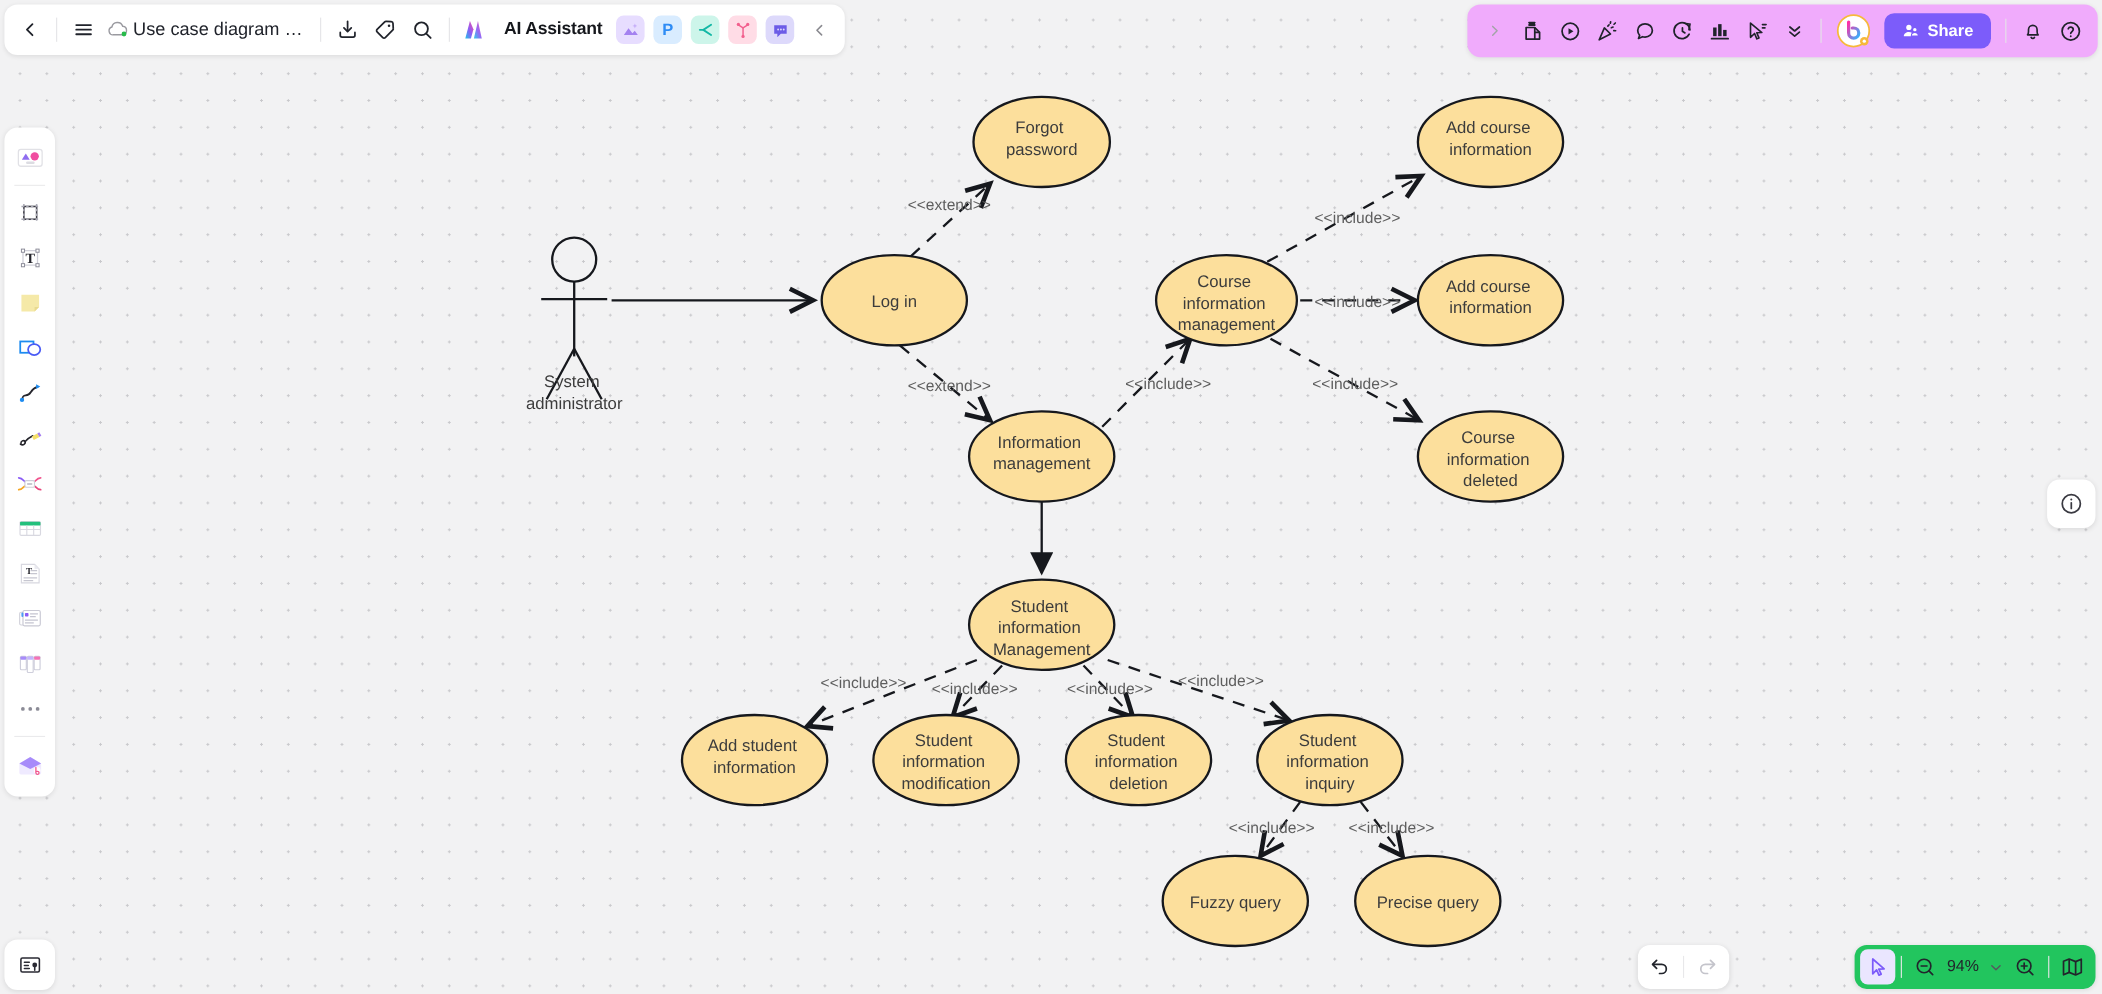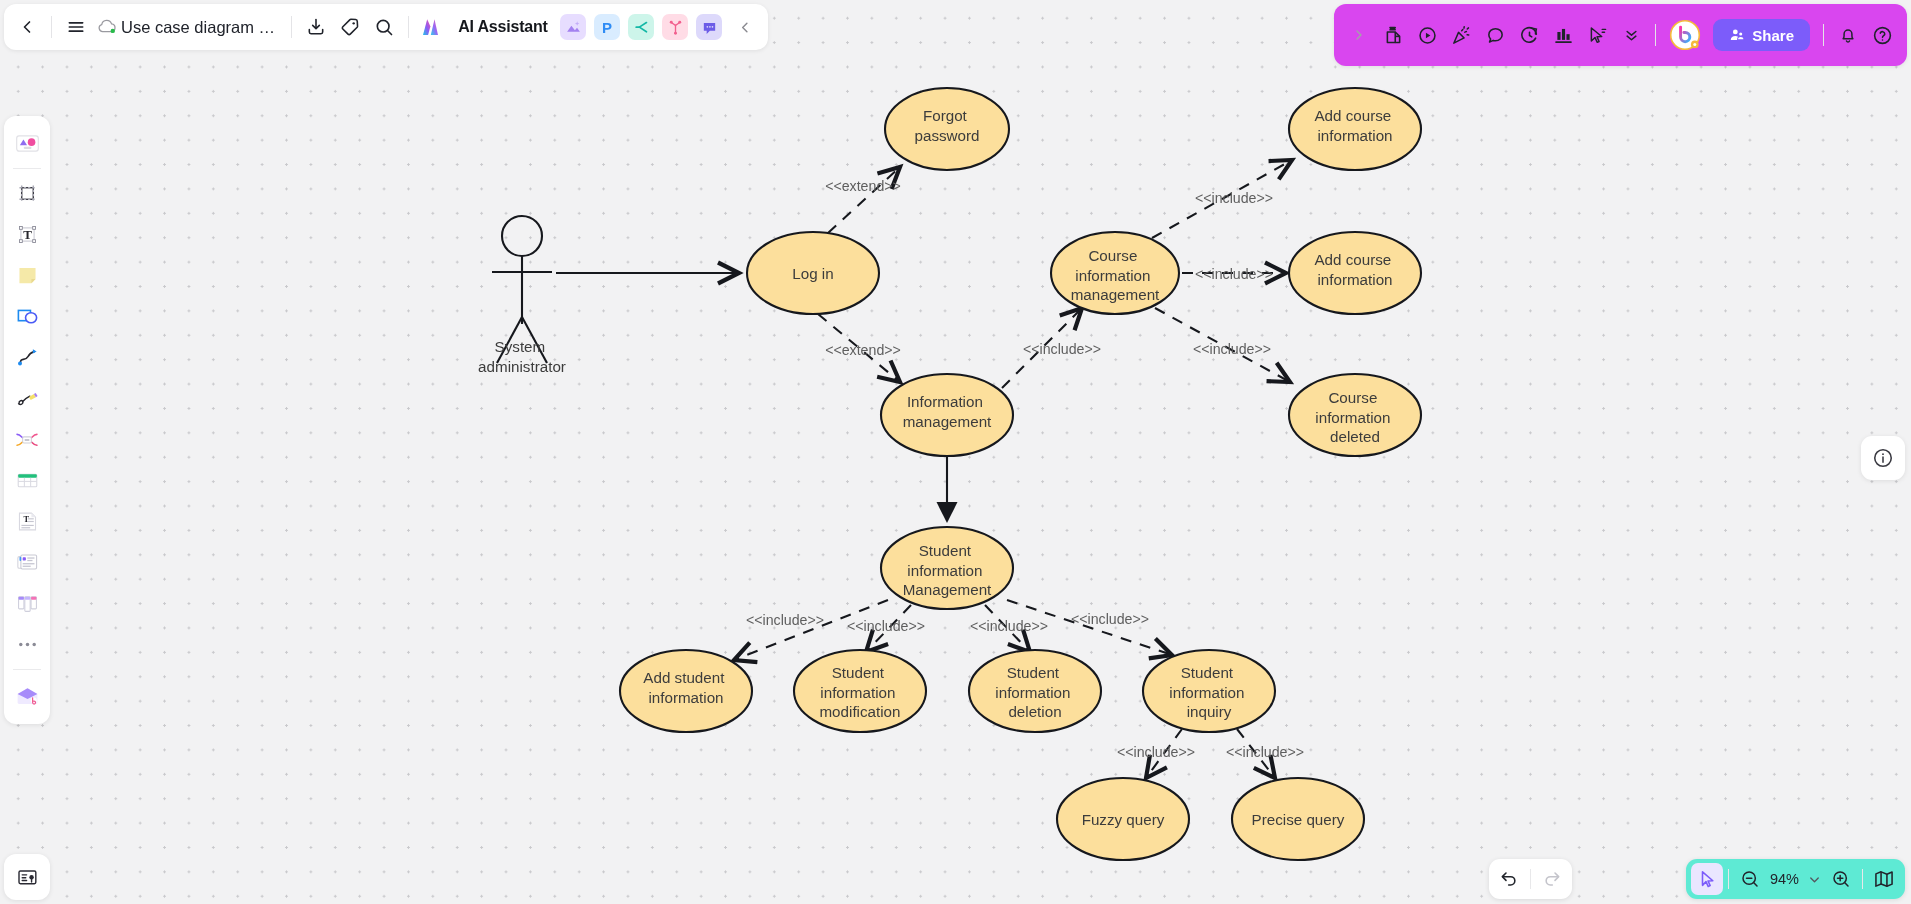--- a/index.html
+++ b/index.html
@@ -25,22 +25,22 @@
     position: absolute; top: 4px; left: 4px;
     height: 46px; width: 764px;
     background: #fff; border-radius: 12px;
     display: flex; align-items: center;
     box-shadow: 0 1px 4px rgba(0,0,0,.08);
     padding: 0 6px;
     z-index: 30;
   }
   .topbar-right {
     position: absolute; top: 4px; right: 4px;
-    height: 62px;
-    background: #d946ef; border-radius: 12px;
+    height: 48px;
+    background: #f0abfc; border-radius: 12px;
     display: flex; align-items: center;
     box-shadow: 0 1px 4px rgba(0,0,0,.08);
     padding: 0 8px;
     z-index: 30;
   }
   .tb-btn {
     width: 34px; height: 34px;
     display: flex; align-items: center; justify-content: center;
     border-radius: 7px; cursor: pointer; color: #20232b;
     flex: none;
@@ -112,21 +112,21 @@
 
   
   .undo-group {
     position: absolute; right: 339px; bottom: 5px;
     height: 40px; background: #fff; border-radius: 11px;
     box-shadow: 0 1px 5px rgba(0,0,0,.1);
     display: flex; align-items: center; padding: 0 4px; z-index: 25;
   }
   .zoom-group {
     position: absolute; right: 6px; bottom: 5px;
-    height: 40px; background: #5eead4; border-radius: 11px;
+    height: 40px; background: #22c55e; border-radius: 11px;
     box-shadow: 0 1px 5px rgba(0,0,0,.1);
     display: flex; align-items: center; padding: 0 5px; z-index: 25;
   }
   .zbtn {
     width: 32px; height: 32px; display: flex; align-items: center;
     justify-content: center; border-radius: 7px; cursor: pointer; color:#22252c;
   }
   .zbtn.active { background: #eae6ff; color: #7c5cfa; }
   .zoom-val { font-size: 14.5px; color: #22252c; padding: 0 4px; cursor: pointer; }
   .zdiv { width:1px; height: 20px; background:#e8e8ea; margin: 0 5px; }

